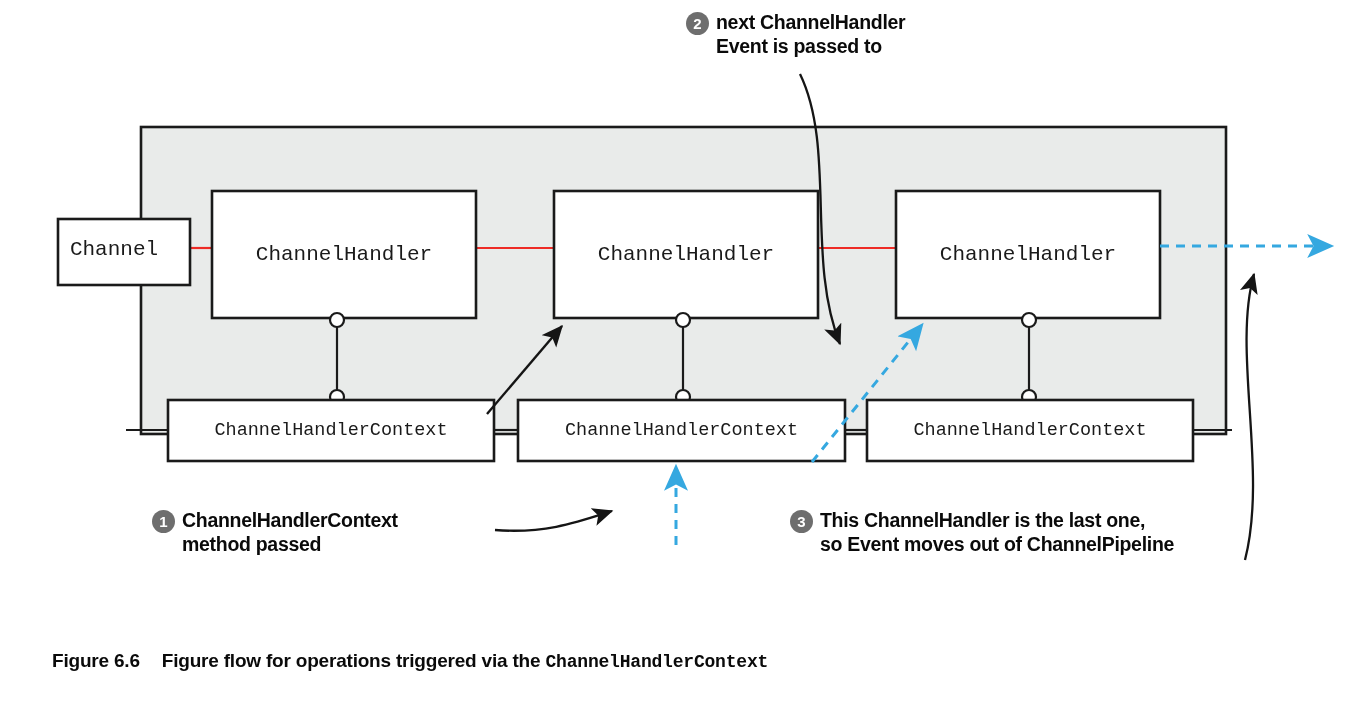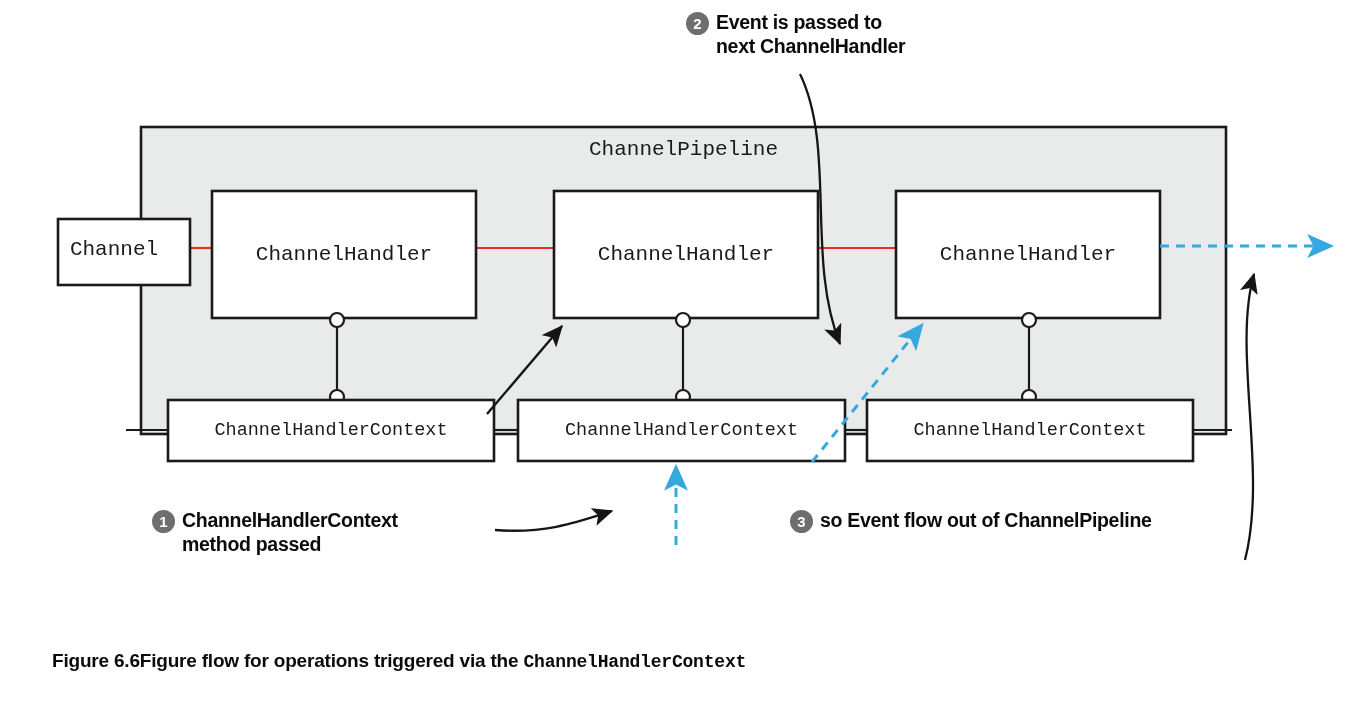--- a/index.html
+++ b/index.html
@@ -85,21 +85,21 @@
     position: absolute;
     left: 52px;
     top: 650px;
     font-family: "Liberation Sans", sans-serif;
     font-weight: bold;
     font-size: 19px;
     color: #0a0a0a;
     white-space: nowrap;
     letter-spacing: -0.2px;
   }
-  #caption .cap-num { }
+  #caption .cap-num { margin-right: 22px; }
   #caption .cap-mono {
     font-family: "Liberation Mono", "DejaVu Sans Mono", monospace;
     font-weight: bold;
     font-size: 18px;
   }
 </style>
 </head>
 <body>
 
 <div id="figure-root">
@@ -155,52 +155,52 @@
 
     <path d="M 812 462 L 921 326" fill="none" stroke="#35a8e0" stroke-width="3" stroke-dasharray="9 7" marker-end="url(#arrow-blue)"></path>
 
     <path d="M 800 74 C 836 148, 806 260, 840 344" fill="none" stroke="#151515" stroke-width="2.3" marker-end="url(#arrow-black)"></path>
 
     <path d="M 1160 246 L 1330 246" fill="none" stroke="#35a8e0" stroke-width="3" stroke-dasharray="9 7" marker-end="url(#arrow-blue)"></path>
 
     <path d="M 1245 560 C 1268 470, 1232 352, 1254 274" fill="none" stroke="#151515" stroke-width="2.3" marker-end="url(#arrow-black)"></path>
   </svg>
 
-  <div class="mono-label" style="left:141px; top:138px; width:1085px;">ChannelPipeline</div>
 
   <div class="mono-label" style="left:58px; top:238px; width:112px;">Channel</div>
 
   <div class="mono-label" style="left:212px; top:243px; width:264px;">ChannelHandler</div>
   <div class="mono-label" style="left:554px; top:243px; width:264px;">ChannelHandler</div>
   <div class="mono-label" style="left:896px; top:243px; width:264px;">ChannelHandler</div>
 
   <div class="mono-label small" style="left:168px; top:420px; width:326px;">ChannelHandlerContext</div>
   <div class="mono-label small" style="left:518px; top:420px; width:327px;">ChannelHandlerContext</div>
   <div class="mono-label small" style="left:867px; top:420px; width:326px;">ChannelHandlerContext</div>
 
   <div class="callout" style="left:686px; top:10px;">
     <div class="badge">2</div>
     <div class="callout-text">
+      <span class="ln">next ChannelHandler</span>
       <span class="ln">Event is passed to</span>
-      <span class="ln">next ChannelHandler</span>
     </div>
   </div>
 
   <div class="callout" style="left:152px; top:508px;">
     <div class="badge">1</div>
     <div class="callout-text">
       <span class="ln">ChannelHandlerContext</span>
       <span class="ln">method passed</span>
     </div>
   </div>
 
   <div class="callout" style="left:790px; top:508px;">
     <div class="badge">3</div>
     <div class="callout-text">
-      <span class="ln">so Event flow out of ChannelPipeline</span>
+      <span class="ln">This ChannelHandler is the last one,</span>
+      <span class="ln">so Event moves out of ChannelPipeline</span>
     </div>
   </div>
 
   <div id="caption">
     <span class="cap-num">Figure 6.6</span><span>Figure flow for operations triggered via the </span><span class="cap-mono">ChannelHandlerContext</span>
   </div>
 
 </div>
 
 </body></html>

